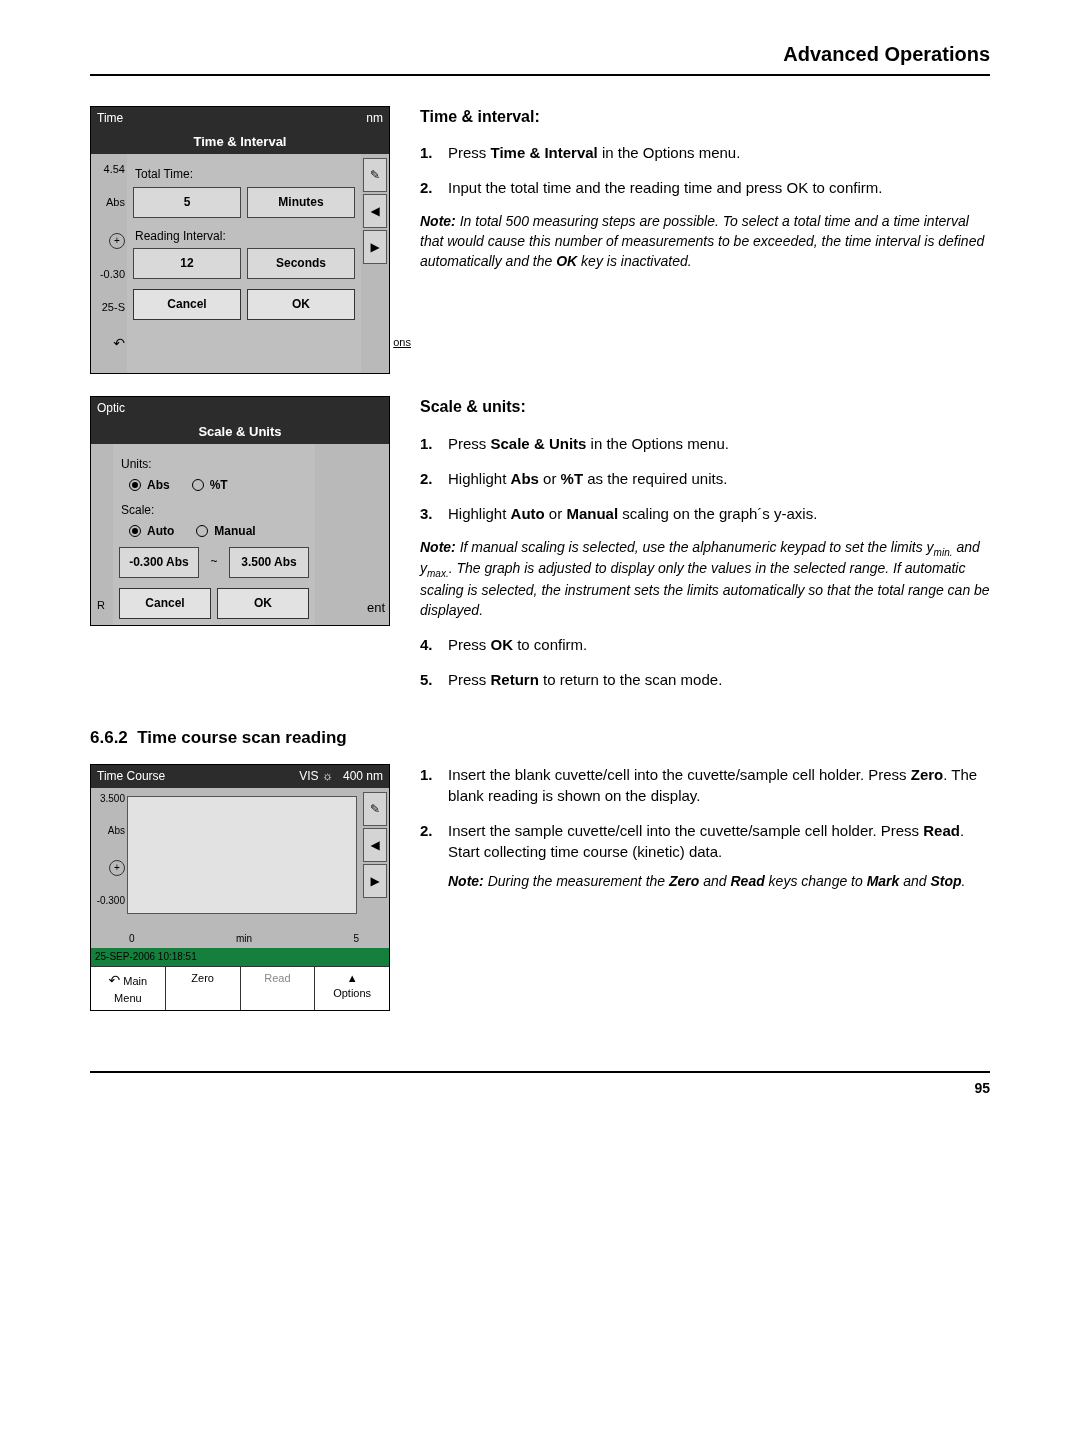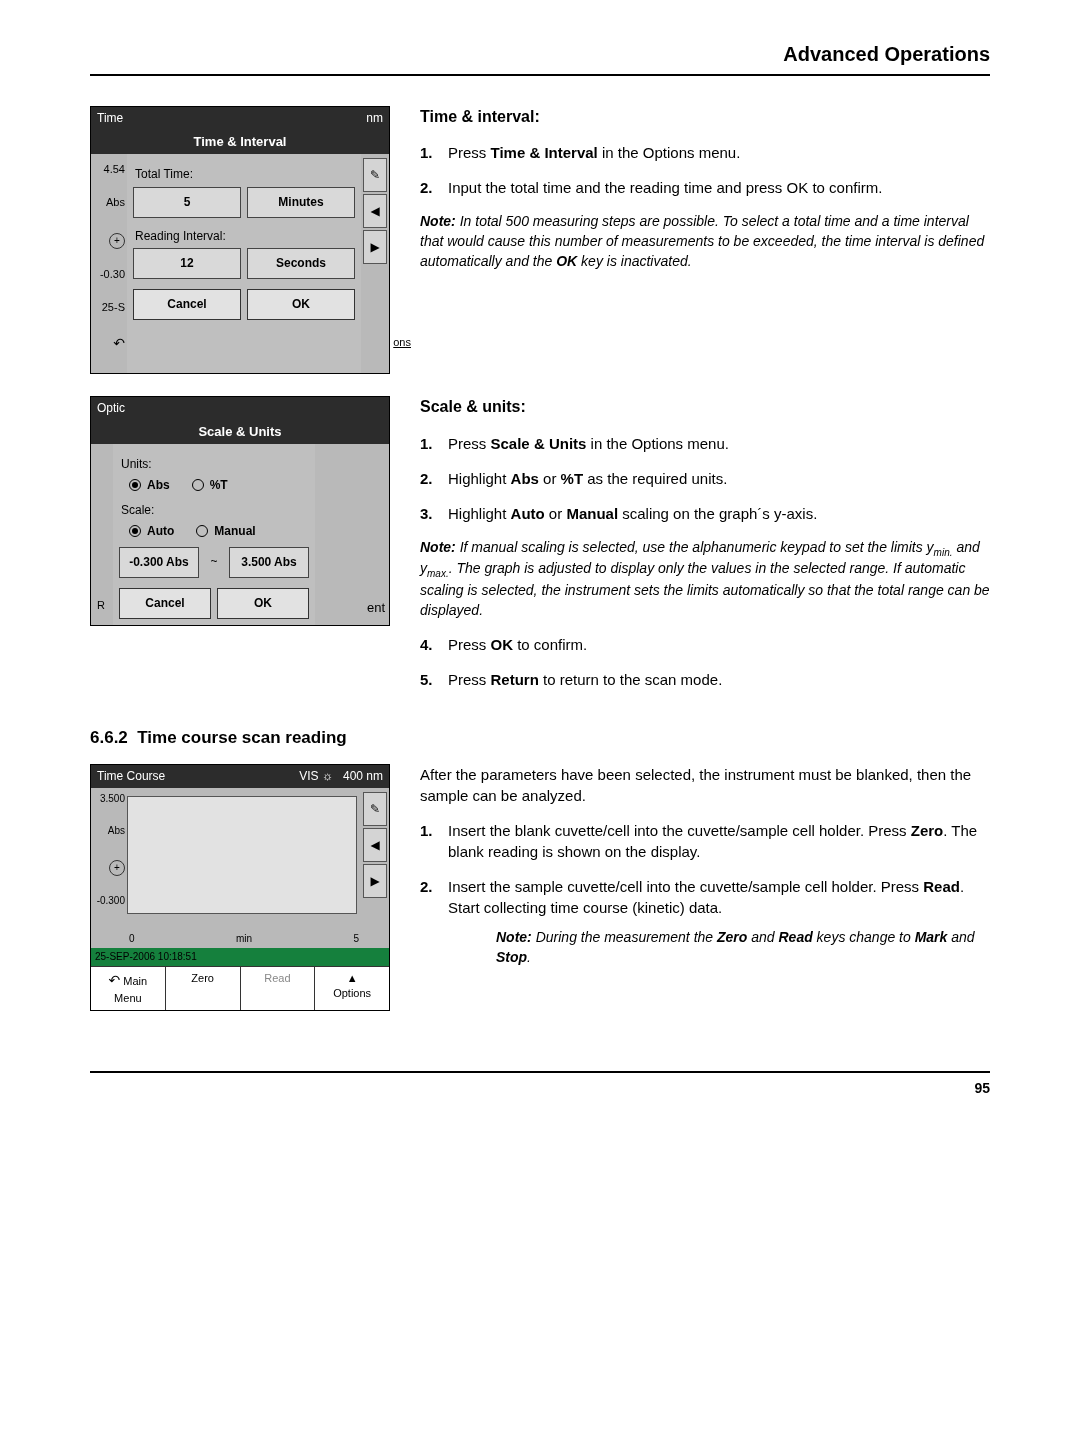--- a/index.html
+++ b/index.html
@@ -24,21 +24,21 @@
   .row { display: flex; gap: 28px; margin-bottom: 22px; align-items: flex-start; }
   .leftcol { flex: 0 0 302px; }
   .rightcol { flex: 1; font-size: 15px; }
   .rightcol h4 { font-size: 16px; font-weight: bold; margin-bottom: 14px; }
   .rightcol ol { list-style: none; padding: 0; }
   .rightcol ol li { display: flex; margin-bottom: 14px; }
   .rightcol ol li .num { font-weight: bold; width: 28px; flex: 0 0 28px; }
   .rightcol ol li .txt { flex: 1; }
   .note { font-style: italic; font-size: 14px; margin-top: 6px; margin-bottom: 14px; }
   .note b { font-weight: bold; font-style: italic; }
-  .subnote { font-style: italic; font-size: 14px; margin-top: 8px; margin-left: 48px; }
+  .subnote { font-style: italic; font-size: 14px; margin-top: 8px; }
   sub { font-size: 10px; }
   .bold { font-weight: bold; }
 
   
   .device {
     width: 300px;
     border: 1px solid #000;
     background: #b9b9b9;
     font-family: Arial, sans-serif;
     font-size: 12px;
@@ -361,21 +361,20 @@
           <div class="bbtn disabled">Read</div>
           <div class="bbtn">
             <span>▲</span><br><span>Options</span>
           </div>
         </div>
       </div>
     </div>
   </div>
 
   <div class="rightcol">
-    <p style="margin-bottom:14px;">After the parameters have been selected, the instrument must be blanked, then the sample can be analyzed.</p>
     <ol>
       <li>
         <span class="num">1.</span>
         <span class="txt">
           <span>Insert the blank cuvette/cell into the cuvette/sample cell holder. Press </span><span class="bold">Zero</span><span>. The blank reading is shown on the display.</span>
         </span>
       </li>
       <li>
         <span class="num">2.</span>
         <span class="txt">

